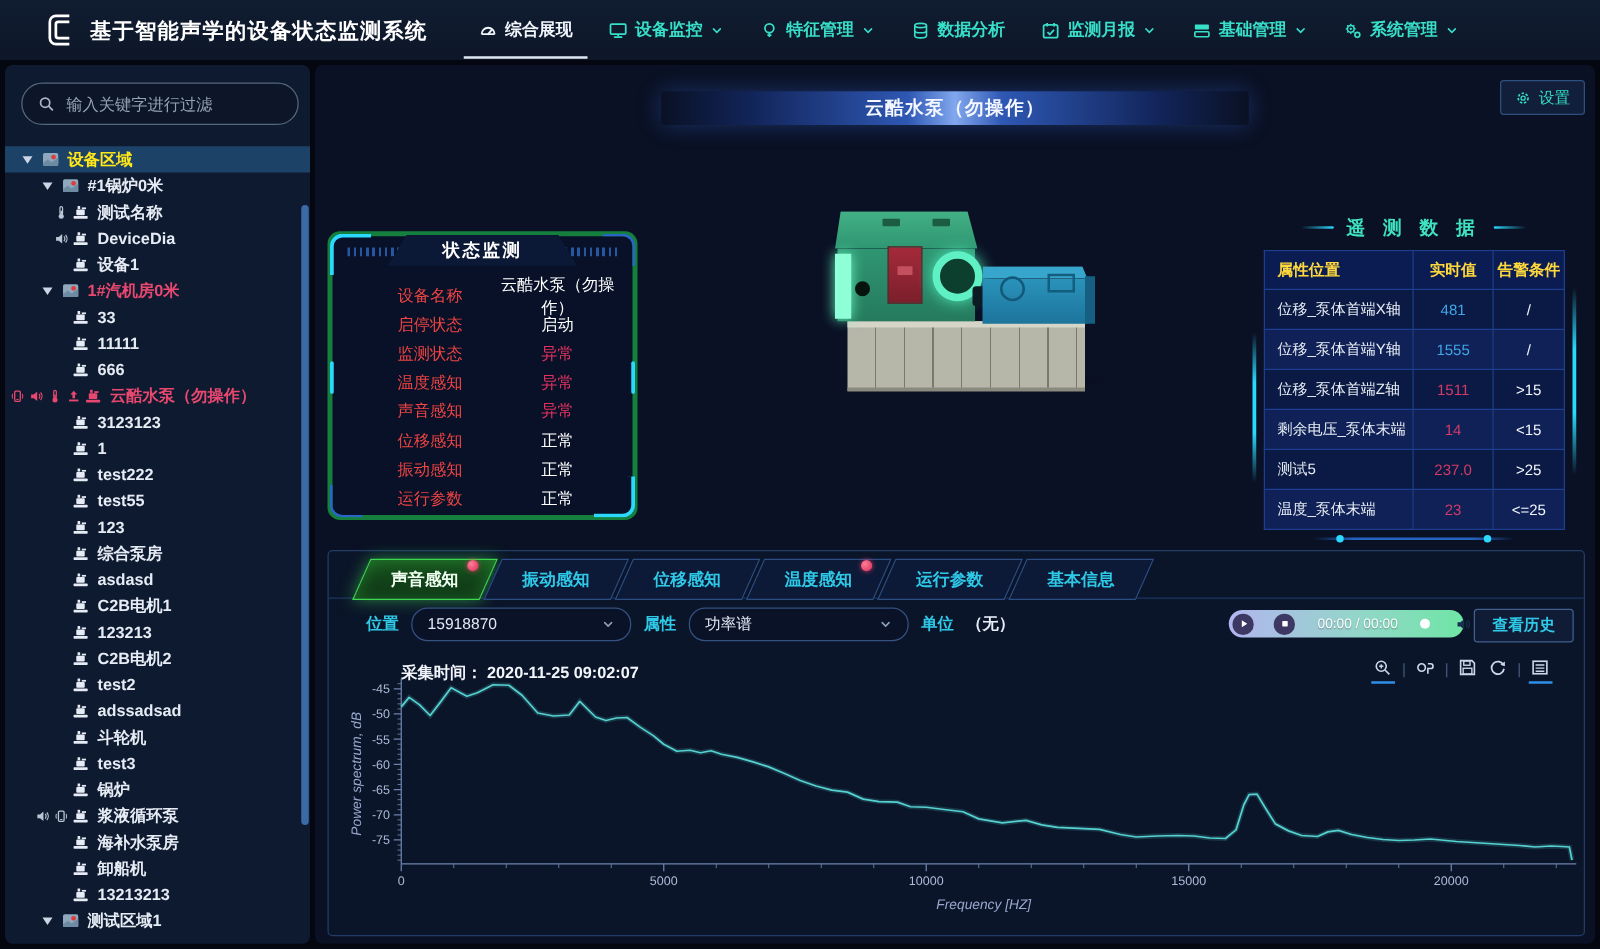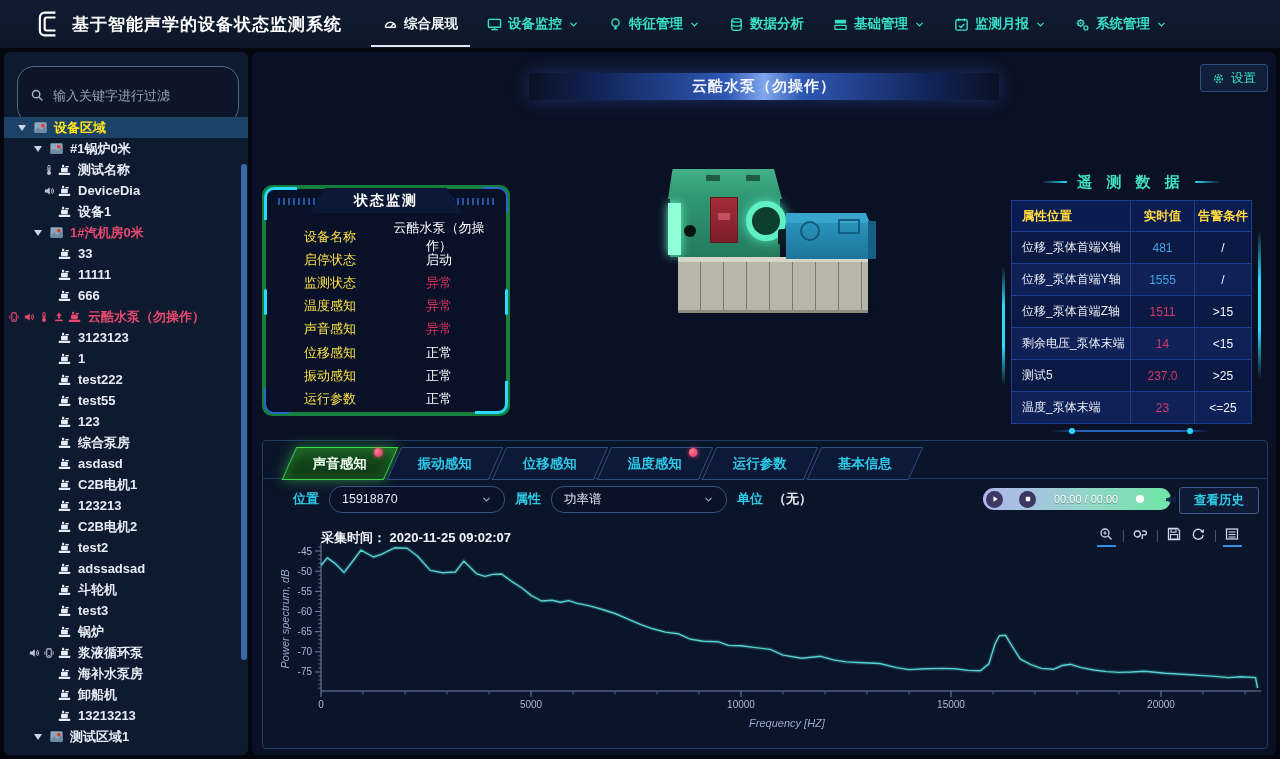--- a/index.html
+++ b/index.html
@@ -22,21 +22,21 @@
   .nav-item.active::after{content:"";position:absolute;left:-12px;right:-12px;bottom:1px;height:2px;background:#dfe7f2}
   .user{position:absolute;right:16px;top:0;height:48px;display:flex;align-items:center;gap:6px;
         color:#eef3fa;font-size:13.5px;font-weight:bold;cursor:pointer}
   .user .ni svg{width:14px;height:14px}
   .user .caret svg{width:11px;height:11px}
 
   
   .sidebar{position:absolute;left:4px;top:52px;width:244px;height:703px;background:#0e1a2f;
            border-radius:6px;overflow:hidden}
   .search-box{position:absolute;left:13px;top:14px;width:196px;height:32px;border:1px solid #55677f;
-              border-radius:17px;display:flex;align-items:center;padding:12px 12px;background:rgba(8,16,30,.35)}
+              border-radius:17px;display:flex;align-items:center;padding:0 12px;background:rgba(8,16,30,.35)}
   .search-box .ic{color:#aab6c6;margin-right:7px}
   .search-box .ic svg{width:14px;height:14px}
   .search-box input{background:none;border:none;outline:none;color:#cfd8e6;font-size:13px;width:150px;
                     font-family:"Liberation Sans",sans-serif}
   .search-box input::placeholder{color:#93a1b5}
   .tree{position:absolute;left:0;top:65px;width:100%}
   .tree-row{display:flex;align-items:center;height:21px;font-size:13px;font-weight:600;cursor:pointer;white-space:nowrap}
   .tree-row.selected{background:#1d4268}
   .sp{display:inline-block;height:1px}
   .arrow{width:0;height:0;border-left:4.5px solid transparent;border-right:4.5px solid transparent;
@@ -72,21 +72,21 @@
   .sp-e{position:absolute;background:#2bd9ff;width:3px;height:26px;border-radius:2px}
   .sp-el{left:-2px;top:100px}.sp-er{right:-2px;top:100px}
   .sp-head{position:absolute;left:50%;transform:translateX(-50%);top:-1px;width:152px;height:25px;background:#0b1836;
            clip-path:polygon(10% 0,90% 0,100% 100%,0 100%);display:flex;align-items:center;justify-content:center;
            font-weight:bold;font-size:14px;color:#fff;letter-spacing:2px}
   .sp-dots{position:absolute;top:9px;width:52px;height:7px;opacity:.85;
            background:repeating-linear-gradient(90deg,#2c62b8 0 2px,transparent 2px 5px)}
   .sp-dots.l{left:12px}.sp-dots.r{right:12px}
   .status-rows{position:absolute;left:0;top:36px;width:100%}
   .status-row{display:flex;height:23.2px;align-items:center;font-size:13px}
-  .status-row .lb{margin-left:38px;width:80px;color:#fde047}
+  .status-row .lb{margin-left:52px;width:80px;color:#ef4444}
   .status-row .vl{flex:1;text-align:center;color:#fff;margin-right:12px}
   .status-row .vl.alarm{color:#e0315f}
 
   
   .machine{position:absolute;left:408px;top:95px;width:360px;height:168px}
   .m-shadow{position:absolute;left:6px;top:150px;width:230px;height:16px;
             background:radial-gradient(ellipse,rgba(0,0,0,.55),transparent 70%)}
   .m-base{position:absolute;left:18px;top:110px;width:190px;height:48px;background:#b6b6a9;
           border-top:5px solid #d6d6c8;border-bottom:3px solid #8a8a7e;box-shadow:3px 3px 0 #90908四,3px 3px 0 #909084}
   .m-base .panels{position:absolute;inset:0;background:repeating-linear-gradient(90deg,transparent 0 22px,rgba(60,60,50,.5) 22px 23px)}
@@ -232,41 +232,41 @@
             <ellipse cx="8" cy="3.6" rx="5" ry="1.8" fill="none" stroke="currentColor" stroke-width="1.4"></ellipse>
             <path d="M3 3.6v8.8c0 1 2.2 1.8 5 1.8s5-.8 5-1.8V3.6" fill="none" stroke="currentColor" stroke-width="1.4"></path>
             <path d="M3 8c0 1 2.2 1.8 5 1.8S13 9 13 8" fill="none" stroke="currentColor" stroke-width="1.4"></path>
           </svg>
         </span>
         <span>数据分析</span>
       </div>
       <div class="nav-item">
         <span class="ic ni">
           <svg viewBox="0 0 16 16">
-            <rect x="2" y="2.8" width="12" height="4.2" rx="0.8" fill="currentColor"></rect>
-            <rect x="2" y="9" width="12" height="4.2" rx="0.8" fill="none" stroke="currentColor" stroke-width="1.4"></rect>
-          </svg>
-        </span>
-        <span>基础管理</span>
-        <span class="ic caret">
-          <svg viewBox="0 0 16 16">
-            <path d="M4 6l4 4 4-4" fill="none" stroke="currentColor" stroke-width="1.8" stroke-linecap="round"></path>
-          </svg>
-        </span>
-      </div>
-      <div class="nav-item">
-        <span class="ic ni">
-          <svg viewBox="0 0 16 16">
             <rect x="2" y="3" width="12" height="11" rx="1.5" fill="none" stroke="currentColor" stroke-width="1.5"></rect>
             <line x1="5" y1="1.5" x2="5" y2="4.5" stroke="currentColor" stroke-width="1.5"></line>
             <line x1="11" y1="1.5" x2="11" y2="4.5" stroke="currentColor" stroke-width="1.5"></line>
             <path d="M5.3 9.2l2 2 3.6-3.8" fill="none" stroke="currentColor" stroke-width="1.5"></path>
           </svg>
         </span>
         <span>监测月报</span>
+        <span class="ic caret">
+          <svg viewBox="0 0 16 16">
+            <path d="M4 6l4 4 4-4" fill="none" stroke="currentColor" stroke-width="1.8" stroke-linecap="round"></path>
+          </svg>
+        </span>
+      </div>
+      <div class="nav-item">
+        <span class="ic ni">
+          <svg viewBox="0 0 16 16">
+            <rect x="2" y="2.8" width="12" height="4.2" rx="0.8" fill="currentColor"></rect>
+            <rect x="2" y="9" width="12" height="4.2" rx="0.8" fill="none" stroke="currentColor" stroke-width="1.4"></rect>
+          </svg>
+        </span>
+        <span>基础管理</span>
         <span class="ic caret">
           <svg viewBox="0 0 16 16">
             <path d="M4 6l4 4 4-4" fill="none" stroke="currentColor" stroke-width="1.8" stroke-linecap="round"></path>
           </svg>
         </span>
       </div>
       <div class="nav-item">
         <span class="ic ni">
           <svg viewBox="0 0 16 16">
             <g fill="none" stroke="currentColor" stroke-width="1.4">

